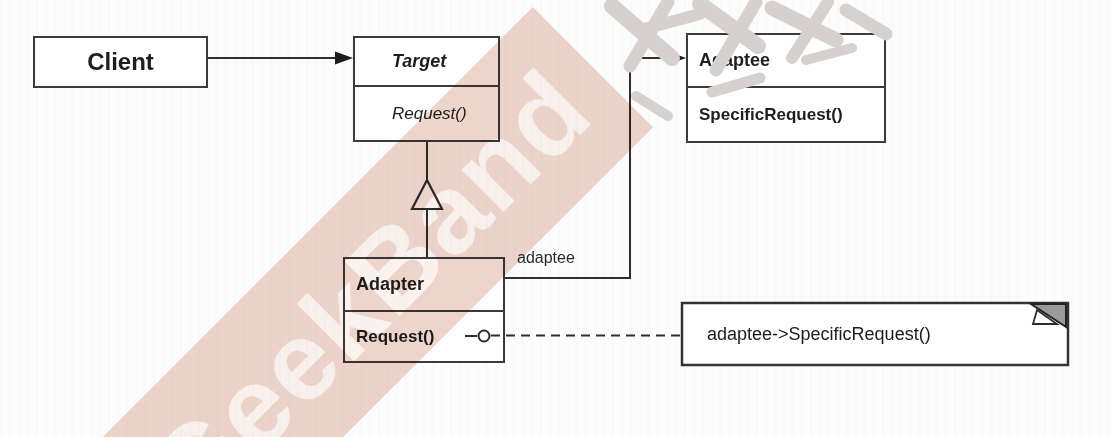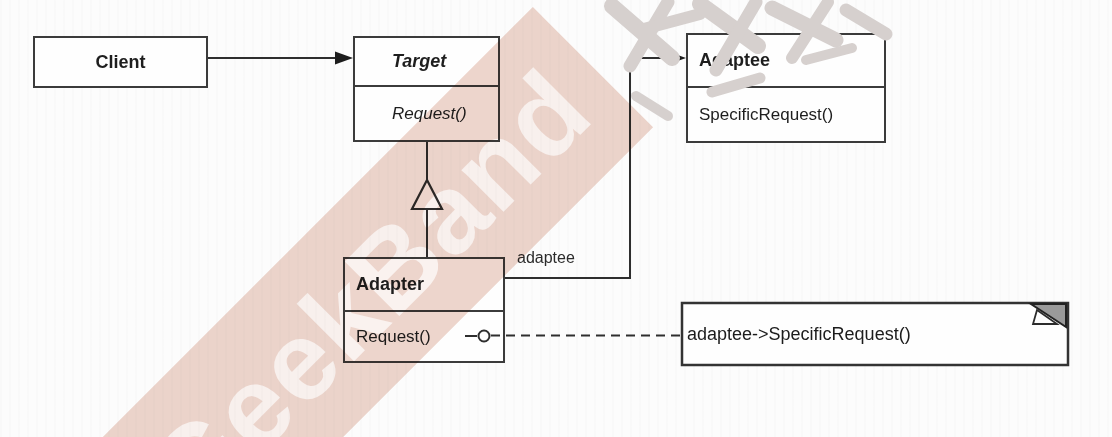--- a/index.html
+++ b/index.html
@@ -14,42 +14,42 @@
     position:absolute;background:#fefefe;border:2px solid #3b3b3b;
     box-sizing:border-box;z-index:1;
   }
   .uml-class .hdr{
     display:flex;align-items:center;box-sizing:border-box;
     border-bottom:2px solid #3b3b3b;font-weight:bold;font-size:18px;
   }
   .uml-class .body{
     display:flex;align-items:center;box-sizing:border-box;font-size:17px;
   }
-  .pad{padding-left:11px;}
+  .pad{padding-left:11px;font-weight:bold;}
   .pad-lg{padding-left:37px;}
   .it{font-style:italic;}
   
-  #box-client{left:33px;top:36px;width:175px;height:52px;display:flex;align-items:center;justify-content:center;font-weight:bold;font-size:18px;}
+  #box-client{left:33px;top:36px;width:175px;height:52px;display:flex;align-items:center;justify-content:center;font-weight:bold;font-size:24px;}
   #box-target{left:353px;top:36px;width:147px;height:106px;}
   #box-target .hdr{height:49px;}
   #box-target .body{height:53px;}
   #box-adaptee{left:686px;top:33px;width:200px;height:110px;}
   #box-adaptee .hdr{height:53px;}
   #box-adaptee .body{height:53px;}
   #box-adapter{left:343px;top:257px;width:162px;height:106px;}
   #box-adapter .hdr{height:53px;}
   #box-adapter .body{height:49px;}
   
   .assoc-label{
     position:absolute;left:517px;top:249px;font-size:16px;color:#2b2b2b;z-index:1;
   }
   
   .note-text{
     position:absolute;left:682px;top:303px;width:340px;height:62px;
-    display:flex;align-items:center;padding-left:5px;box-sizing:border-box;
+    display:flex;align-items:center;padding-left:25px;box-sizing:border-box;
     font-size:18px;color:#1c1c1c;z-index:3;
   }
   
   .connectors{position:absolute;left:0;top:0;z-index:2;pointer-events:none;}
   
   .wm-band{
     position:absolute;left:349px;top:311px;width:690px;height:170px;
     transform:translate(-50%,-50%) rotate(-45deg);
     background:#eed6cd;mix-blend-mode:multiply;
     display:flex;align-items:center;justify-content:center;

